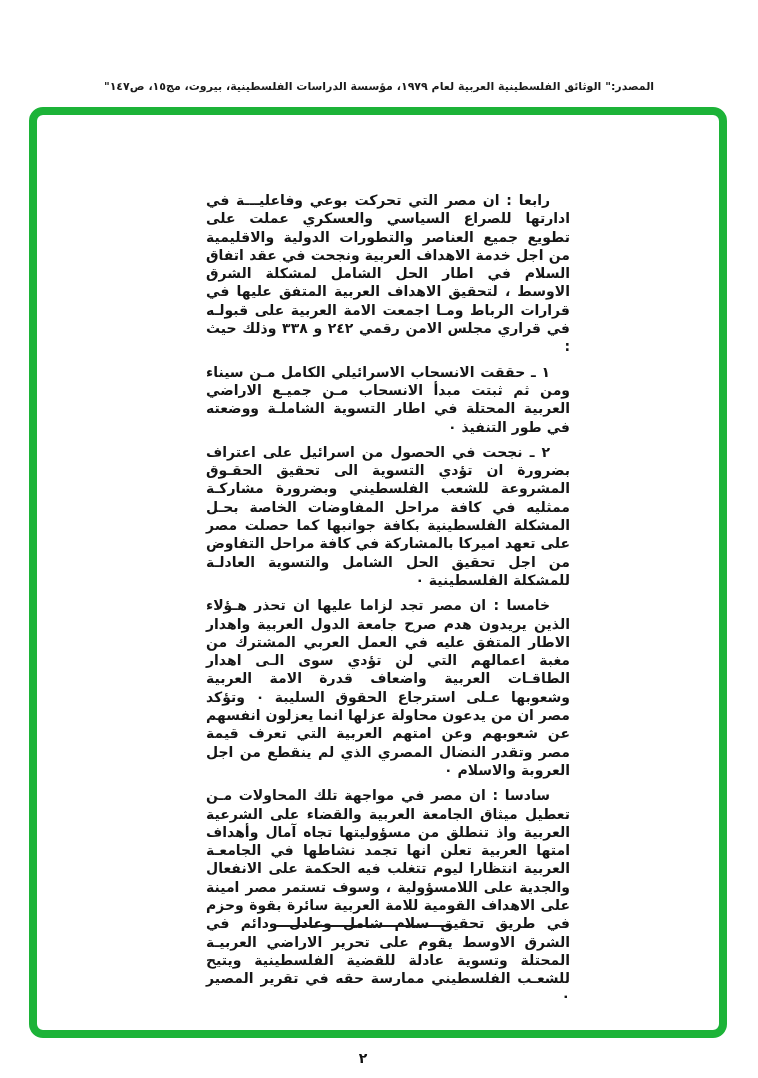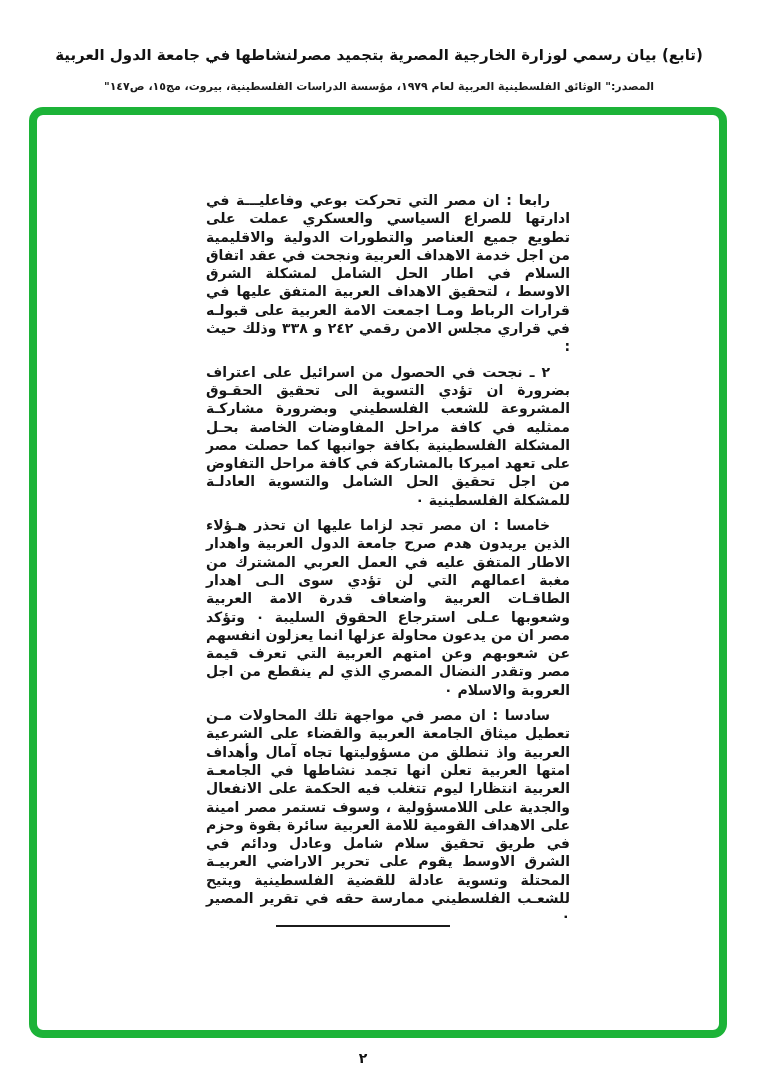--- a/index.html
+++ b/index.html
@@ -85,28 +85,28 @@
     font-size: 14px;
     font-weight: bold;
     color: #111111;
   }
 </style>
 </head>
 <body>
 
 <div class="page">
 
-  <div class="doc-title">(تابع) بيان رسمي لوزارة الخارجية المصرية بتجميد مصرلنشاطها في جامعة الدول العربية</div>
 
   <div class="doc-source">المصدر:" الوثائق الفلسطينية العربية لعام ١٩٧٩، مؤسسة الدراسات الفلسطينية، بيروت، مج١٥، ص١٤٧"</div>
 
   <div class="green-frame" style="border-color: rgb(28, 179, 56);"></div>
 
   <div class="text-column">
       <p class="para">رابعا : ان مصر التي تحركت بوعي وفاعليـــة في ادارتها للصراع السياسي والعسكري عملت على تطويع جميع العناصر والتطورات الدولية والاقليمية من اجل خدمة الاهداف العربية ونجحت في عقد اتفاق السلام في اطار الحل الشامل لمشكلة الشرق الاوسط ، لتحقيق الاهداف العربية المتفق عليها في قرارات الرباط ومـا اجمعت الامة العربية على قبولـه في قراري مجلس الامن رقمي ٢٤٢ و ٣٣٨ وذلك حيث :</p>
+      <p class="para">١ ـ حققت الانسحاب الاسرائيلي الكامل مـن سيناء ومن ثم ثبتت مبدأ الانسحاب مـن جميـع الاراضي العربية المحتلة في اطار التسوية الشاملـة ووضعته في طور التنفيذ ٠</p>
       <p class="para">٢ ـ نجحت في الحصول من اسرائيل على اعتراف بضرورة ان تؤدي التسوية الى تحقيق الحقـوق المشروعة للشعب الفلسطيني وبضرورة مشاركـة ممثليه في كافة مراحل المفاوضات الخاصة بحـل المشكلة الفلسطينية بكافة جوانبها كما حصلت مصر على تعهد اميركا بالمشاركة في كافة مراحل التفاوض من اجل تحقيق الحل الشامل والتسوية العادلـة للمشكلة الفلسطينية ٠</p>
       <p class="para">خامسا : ان مصر تجد لزاما عليها ان تحذر هـؤلاء الذين يريدون هدم صرح جامعة الدول العربية واهدار الاطار المتفق عليه في العمل العربي المشترك من مغبة اعمالهم التي لن تؤدي سوى الـى اهدار الطاقـات العربية واضعاف قدرة الامة العربية وشعوبها عـلى استرجاع الحقوق السليبة ٠ وتؤكد مصر ان من يدعون محاولة عزلها انما يعزلون انفسهم عن شعوبهم وعن امتهم العربية التي تعرف قيمة مصر وتقدر النضال المصري الذي لم ينقطع من اجل العروبة والاسلام ٠</p>
       <p class="para">سادسا : ان مصر في مواجهة تلك المحاولات مـن تعطيل ميثاق الجامعة العربية والقضاء على الشرعية العربية واذ تنطلق من مسؤوليتها تجاه آمال وأهداف امتها العربية تعلن انها تجمد نشاطها في الجامعـة العربية انتظارا ليوم تتغلب فيه الحكمة على الانفعال والجدية على اللامسؤولية ، وسوف تستمر مصر امينة على الاهداف القومية للامة العربية سائرة بقوة وحزم في طريق تحقيق سلام شامل وعادل ودائم في الشرق الاوسط يقوم على تحرير الاراضي العربيـة المحتلة وتسوية عادلة للقضية الفلسطينية ويتيح للشعـب الفلسطيني ممارسة حقه في تقرير المصير ٠</p>
     </div>
 
   <div class="end-rule"></div>
 
   <div class="page-number">٢</div>
 
 </div>

